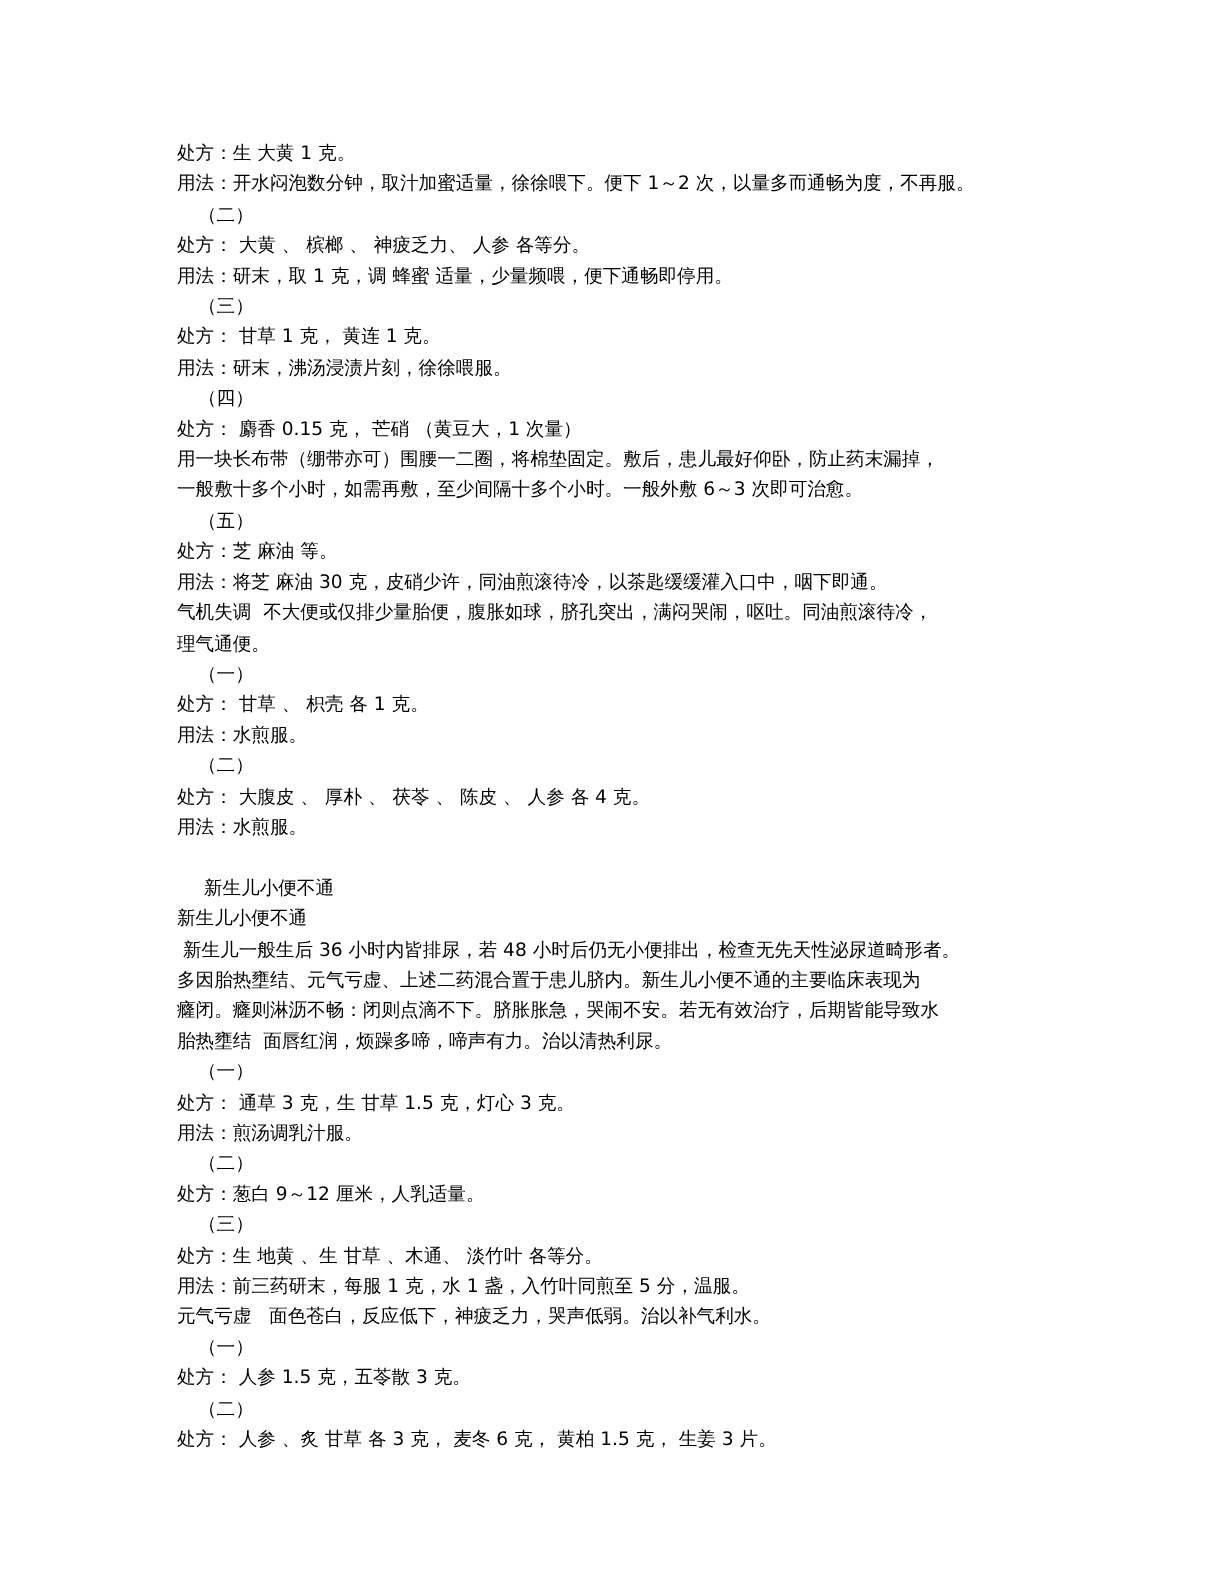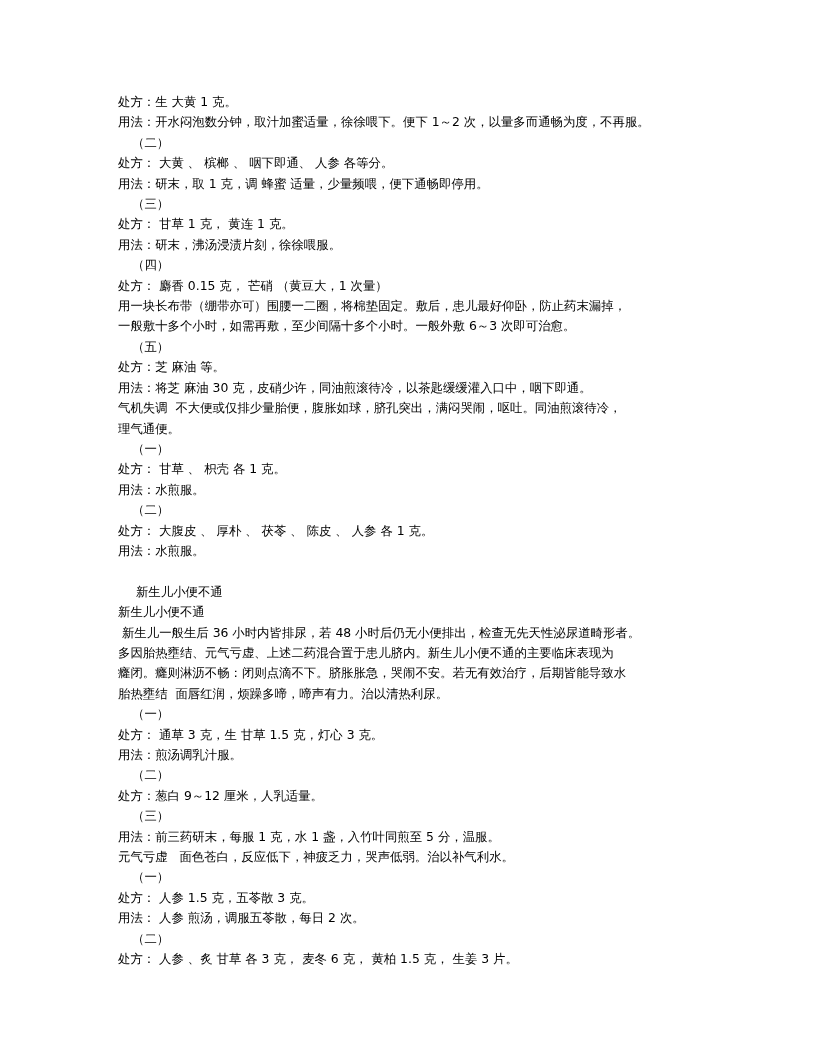--- a/index.html
+++ b/index.html
@@ -38,54 +38,54 @@
   }
 </style>
 </head>
 <body>
 
 <div class="page">
   <div class="doc-body" id="doc-body">
       <p class="line">处方：生 大黄 1 克。</p>
       <p class="line">用法：开水闷泡数分钟，取汁加蜜适量，徐徐喂下。便下 1～2 次，以量多而通畅为度，不再服。</p>
       <p class="line indent1">（二）</p>
-      <p class="line">处方： 大黄 、 槟榔 、 咽下即通、 人参 各等分。</p>
+      <p class="line">处方： 大黄 、 槟榔 、 神疲乏力、 人参 各等分。</p>
       <p class="line">用法：研末，取 1 克，调 蜂蜜 适量，少量频喂，便下通畅即停用。</p>
       <p class="line indent1">（三）</p>
       <p class="line">处方： 甘草 1 克， 黄连 1 克。</p>
       <p class="line">用法：研末，沸汤浸渍片刻，徐徐喂服。</p>
       <p class="line indent1">（四）</p>
       <p class="line">处方： 麝香 0.15 克， 芒硝 （黄豆大，1 次量）</p>
       <p class="line">用一块长布带（绷带亦可）围腰一二圈，将棉垫固定。敷后，患儿最好仰卧，防止药末漏掉，</p>
       <p class="line">一般敷十多个小时，如需再敷，至少间隔十多个小时。一般外敷 6～3 次即可治愈。</p>
       <p class="line indent1">（五）</p>
       <p class="line">处方：芝 麻油 等。</p>
       <p class="line">用法：将芝 麻油 30 克，皮硝少许，同油煎滚待冷，以茶匙缓缓灌入口中，咽下即通。</p>
       <p class="line">气机失调  不大便或仅排少量胎便，腹胀如球，脐孔突出，满闷哭闹，呕吐。同油煎滚待冷，</p>
       <p class="line">理气通便。</p>
       <p class="line indent1">（一）</p>
       <p class="line">处方： 甘草 、 枳壳 各 1 克。</p>
       <p class="line">用法：水煎服。</p>
       <p class="line indent1">（二）</p>
-      <p class="line">处方： 大腹皮 、 厚朴 、 茯苓 、 陈皮 、 人参 各 1 克。</p>
+      <p class="line">处方： 大腹皮 、 厚朴 、 茯苓 、 陈皮 、 人参 各 4 克。</p>
       <p class="line">用法：水煎服。</p>
       <p class="line blank"></p>
       <p class="line indent1"> 新生儿小便不通</p>
       <p class="line">新生儿小便不通</p>
       <p class="line"> 新生儿一般生后 36 小时内皆排尿，若 48 小时后仍无小便排出，检查无先天性泌尿道畸形者。</p>
       <p class="line">多因胎热壅结、元气亏虚、上述二药混合置于患儿脐内。新生儿小便不通的主要临床表现为</p>
       <p class="line">癃闭。癃则淋沥不畅：闭则点滴不下。脐胀胀急，哭闹不安。若无有效治疗，后期皆能导致水</p>
       <p class="line">胎热壅结  面唇红润，烦躁多啼，啼声有力。治以清热利尿。</p>
       <p class="line indent1">（一）</p>
       <p class="line">处方： 通草 3 克，生 甘草 1.5 克，灯心 3 克。</p>
       <p class="line">用法：煎汤调乳汁服。</p>
       <p class="line indent1">（二）</p>
       <p class="line">处方：葱白 9～12 厘米，人乳适量。</p>
       <p class="line indent1">（三）</p>
+      <p class="line">处方：生 地黄 、生 甘草 、木通、 淡竹叶 各等分。</p>
       <p class="line">用法：前三药研末，每服 1 克，水 1 盏，入竹叶同煎至 5 分，温服。</p>
       <p class="line">元气亏虚   面色苍白，反应低下，神疲乏力，哭声低弱。治以补气利水。</p>
       <p class="line indent1">（一）</p>
       <p class="line">处方： 人参 1.5 克，五苓散 3 克。</p>
-      <p class="line">用法： 人参 煎汤，调服五苓散，每日 2 次。</p>
       <p class="line indent1">（二）</p>
       <p class="line">处方： 人参 、炙 甘草 各 3 克， 麦冬 6 克， 黄柏 1.5 克， 生姜 3 片。</p>
     </div>
 </div>
 
 </body></html>

